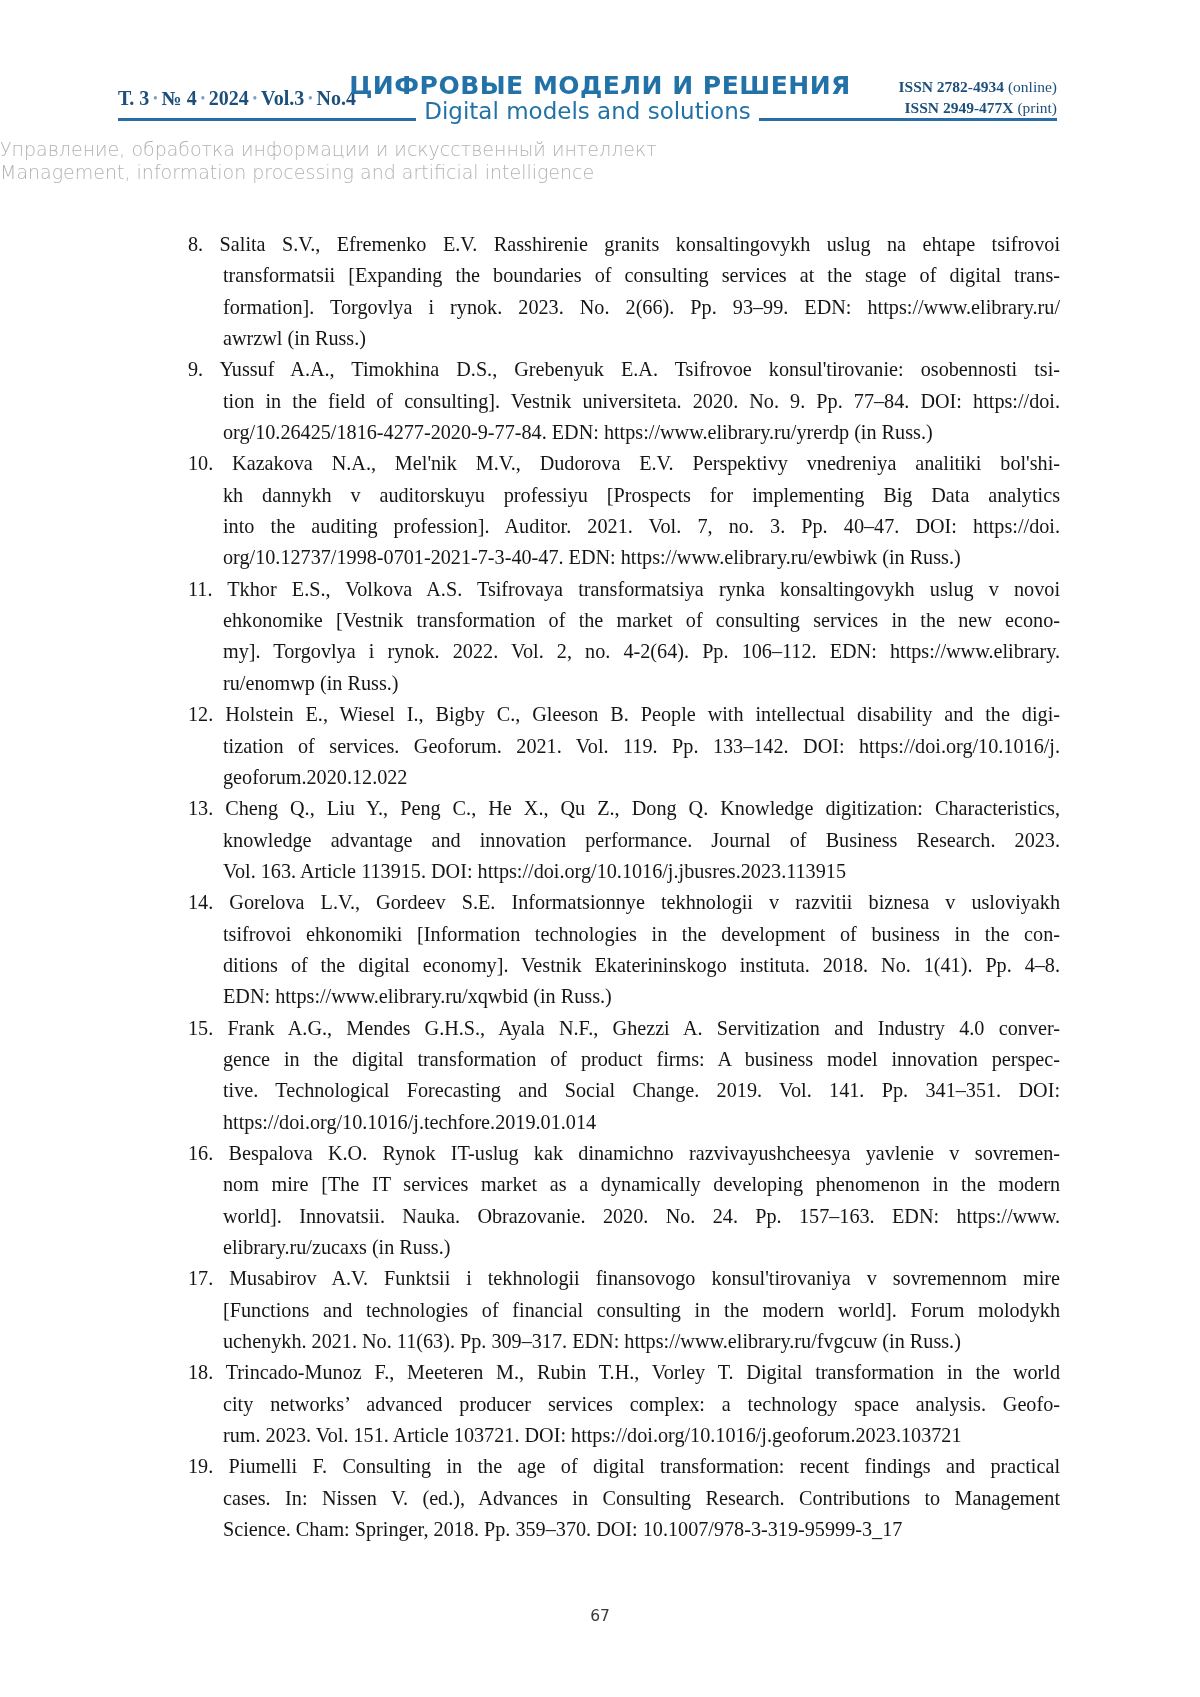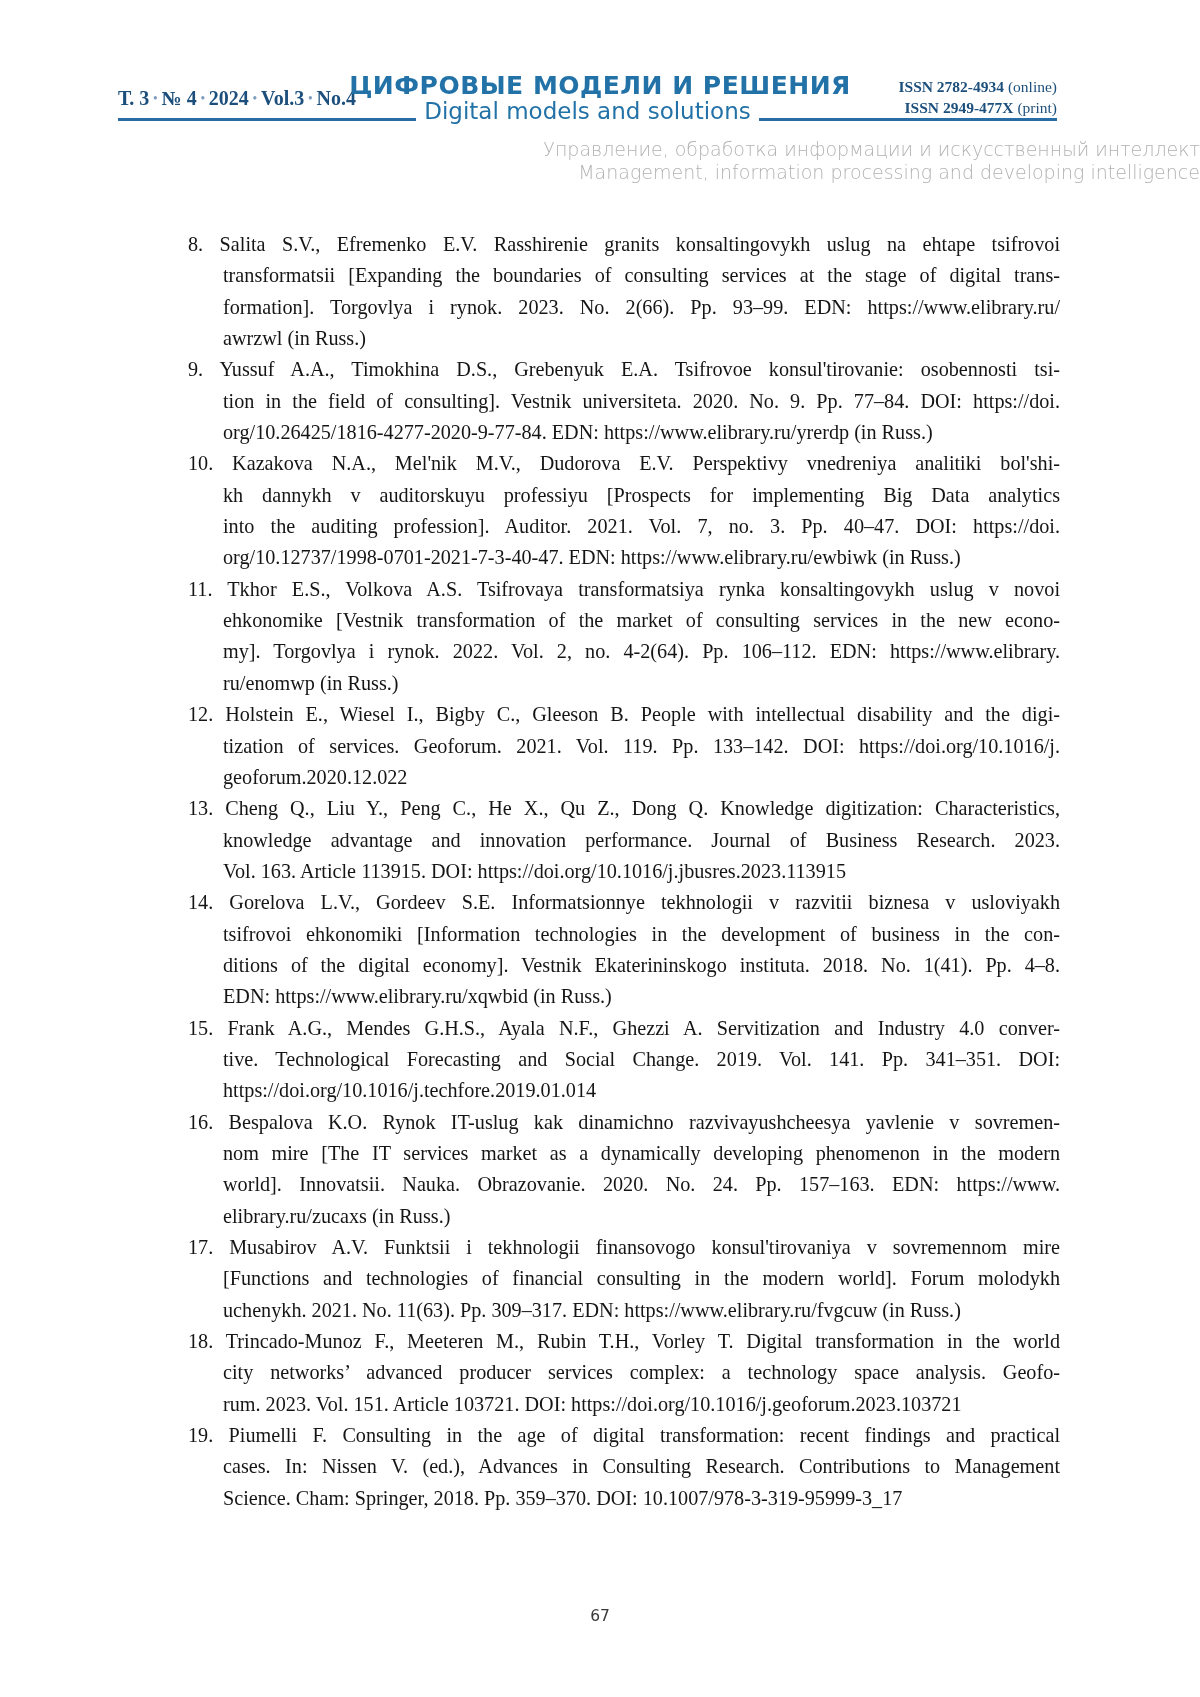--- a/index.html
+++ b/index.html
@@ -56,21 +56,21 @@
   .issn{
     position:absolute; right:143px; top:76px;
     text-align:right;
     font:15.5px/21px "Liberation Serif","DejaVu Serif",serif;
     color:var(--navy);
     white-space:nowrap;
   }
   .issn b{font-weight:bold;}
   .section-heading{
     position:absolute; left:0; top:138px; width:100%;
-    text-align:right;
+    text-align:left;
     font:300 19px/22.5px "DejaVu Sans","Liberation Sans",sans-serif;
     color:var(--subheader-gray);
   }
 
   
   .refs{
     position:absolute; left:142px; top:229px; width:918px;
   }
   .ref-line{
     font:20.2px/31.35px "Liberation Serif","DejaVu Serif",serif;
@@ -107,21 +107,21 @@
     <div class="rule-seg"></div>
   </div>
 
   <div class="issn">
     <div><b>ISSN 2782-4934</b> <span>(online)</span></div>
     <div><b>ISSN 2949-477X</b> <span>(print)</span></div>
   </div>
 
   <div class="section-heading">
     <div>Управление, обработка информации и искусственный интеллект</div>
-    <div>Management, information processing and developing intelligence</div>
+    <div>Management, information processing and artificial intelligence</div>
   </div>
 
   <div class="refs">
       <div class="ref">
         <div class="ref-line jline">8. Salita S.V., Efremenko E.V. Rasshirenie granits konsaltingovykh uslug na ehtape tsifrovoi</div>
         <div class="ref-line cont jline">transformatsii [Expanding the boundaries of consulting services at the stage of digital trans-</div>
         <div class="ref-line cont jline">formation]. Torgovlya i rynok. 2023. No. 2(66). Pp. 93–99. EDN: https://www.elibrary.ru/</div>
         <div class="ref-line cont">awrzwl (in Russ.)</div>
       </div>
       <div class="ref">
@@ -152,20 +152,21 @@
         <div class="ref-line cont">Vol. 163. Article 113915. DOI: https://doi.org/10.1016/j.jbusres.2023.113915</div>
       </div>
       <div class="ref">
         <div class="ref-line jline">14. Gorelova L.V., Gordeev S.E. Informatsionnye tekhnologii v razvitii biznesa v usloviyakh</div>
         <div class="ref-line cont jline">tsifrovoi ehkonomiki [Information technologies in the development of business in the con-</div>
         <div class="ref-line cont jline">ditions of the digital economy]. Vestnik Ekaterininskogo instituta. 2018. No. 1(41). Pp. 4–8.</div>
         <div class="ref-line cont">EDN: https://www.elibrary.ru/xqwbid (in Russ.)</div>
       </div>
       <div class="ref">
         <div class="ref-line jline">15. Frank A.G., Mendes G.H.S., Ayala N.F., Ghezzi A. Servitization and Industry 4.0 conver-</div>
+        <div class="ref-line cont jline">gence in the digital transformation of product firms: A business model innovation perspec-</div>
         <div class="ref-line cont jline">tive. Technological Forecasting and Social Change. 2019. Vol. 141. Pp. 341–351. DOI:</div>
         <div class="ref-line cont">https://doi.org/10.1016/j.techfore.2019.01.014</div>
       </div>
       <div class="ref">
         <div class="ref-line jline">16. Bespalova K.O. Rynok IT-uslug kak dinamichno razvivayushcheesya yavlenie v sovremen-</div>
         <div class="ref-line cont jline">nom mire [The IT services market as a dynamically developing phenomenon in the modern</div>
         <div class="ref-line cont jline">world]. Innovatsii. Nauka. Obrazovanie. 2020. No. 24. Pp. 157–163. EDN: https://www.</div>
         <div class="ref-line cont">elibrary.ru/zucaxs (in Russ.)</div>
       </div>
       <div class="ref">

